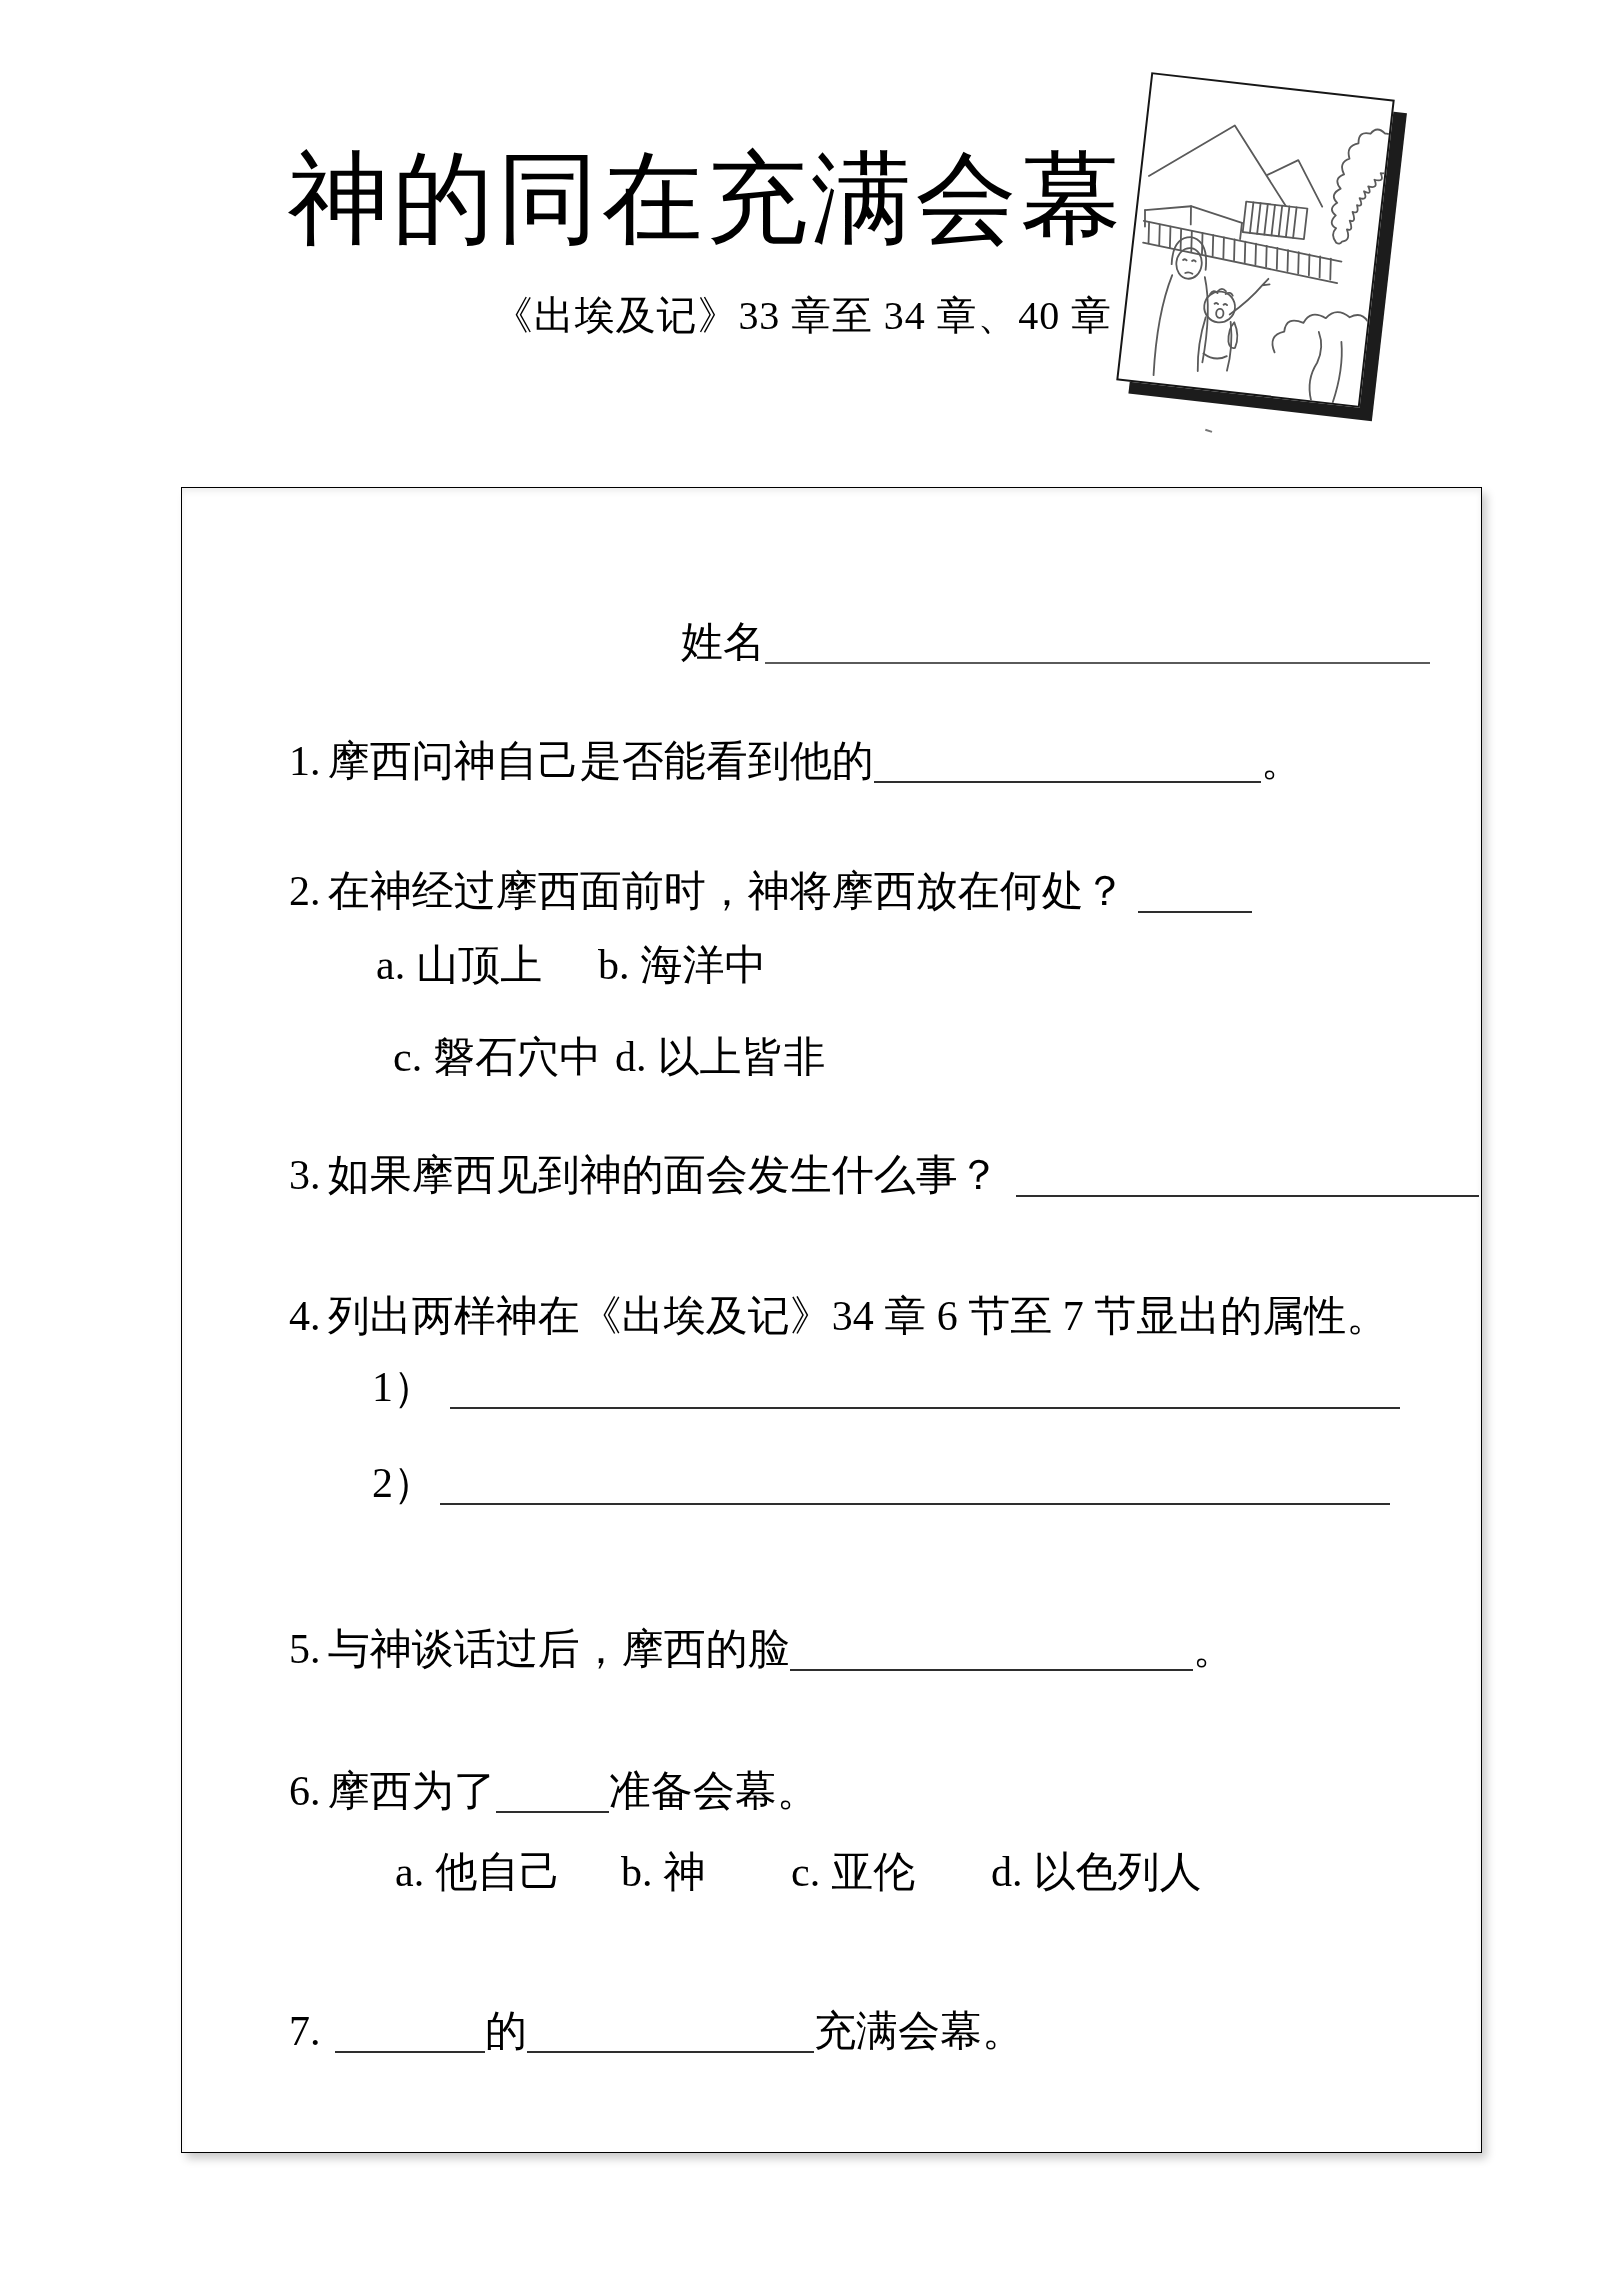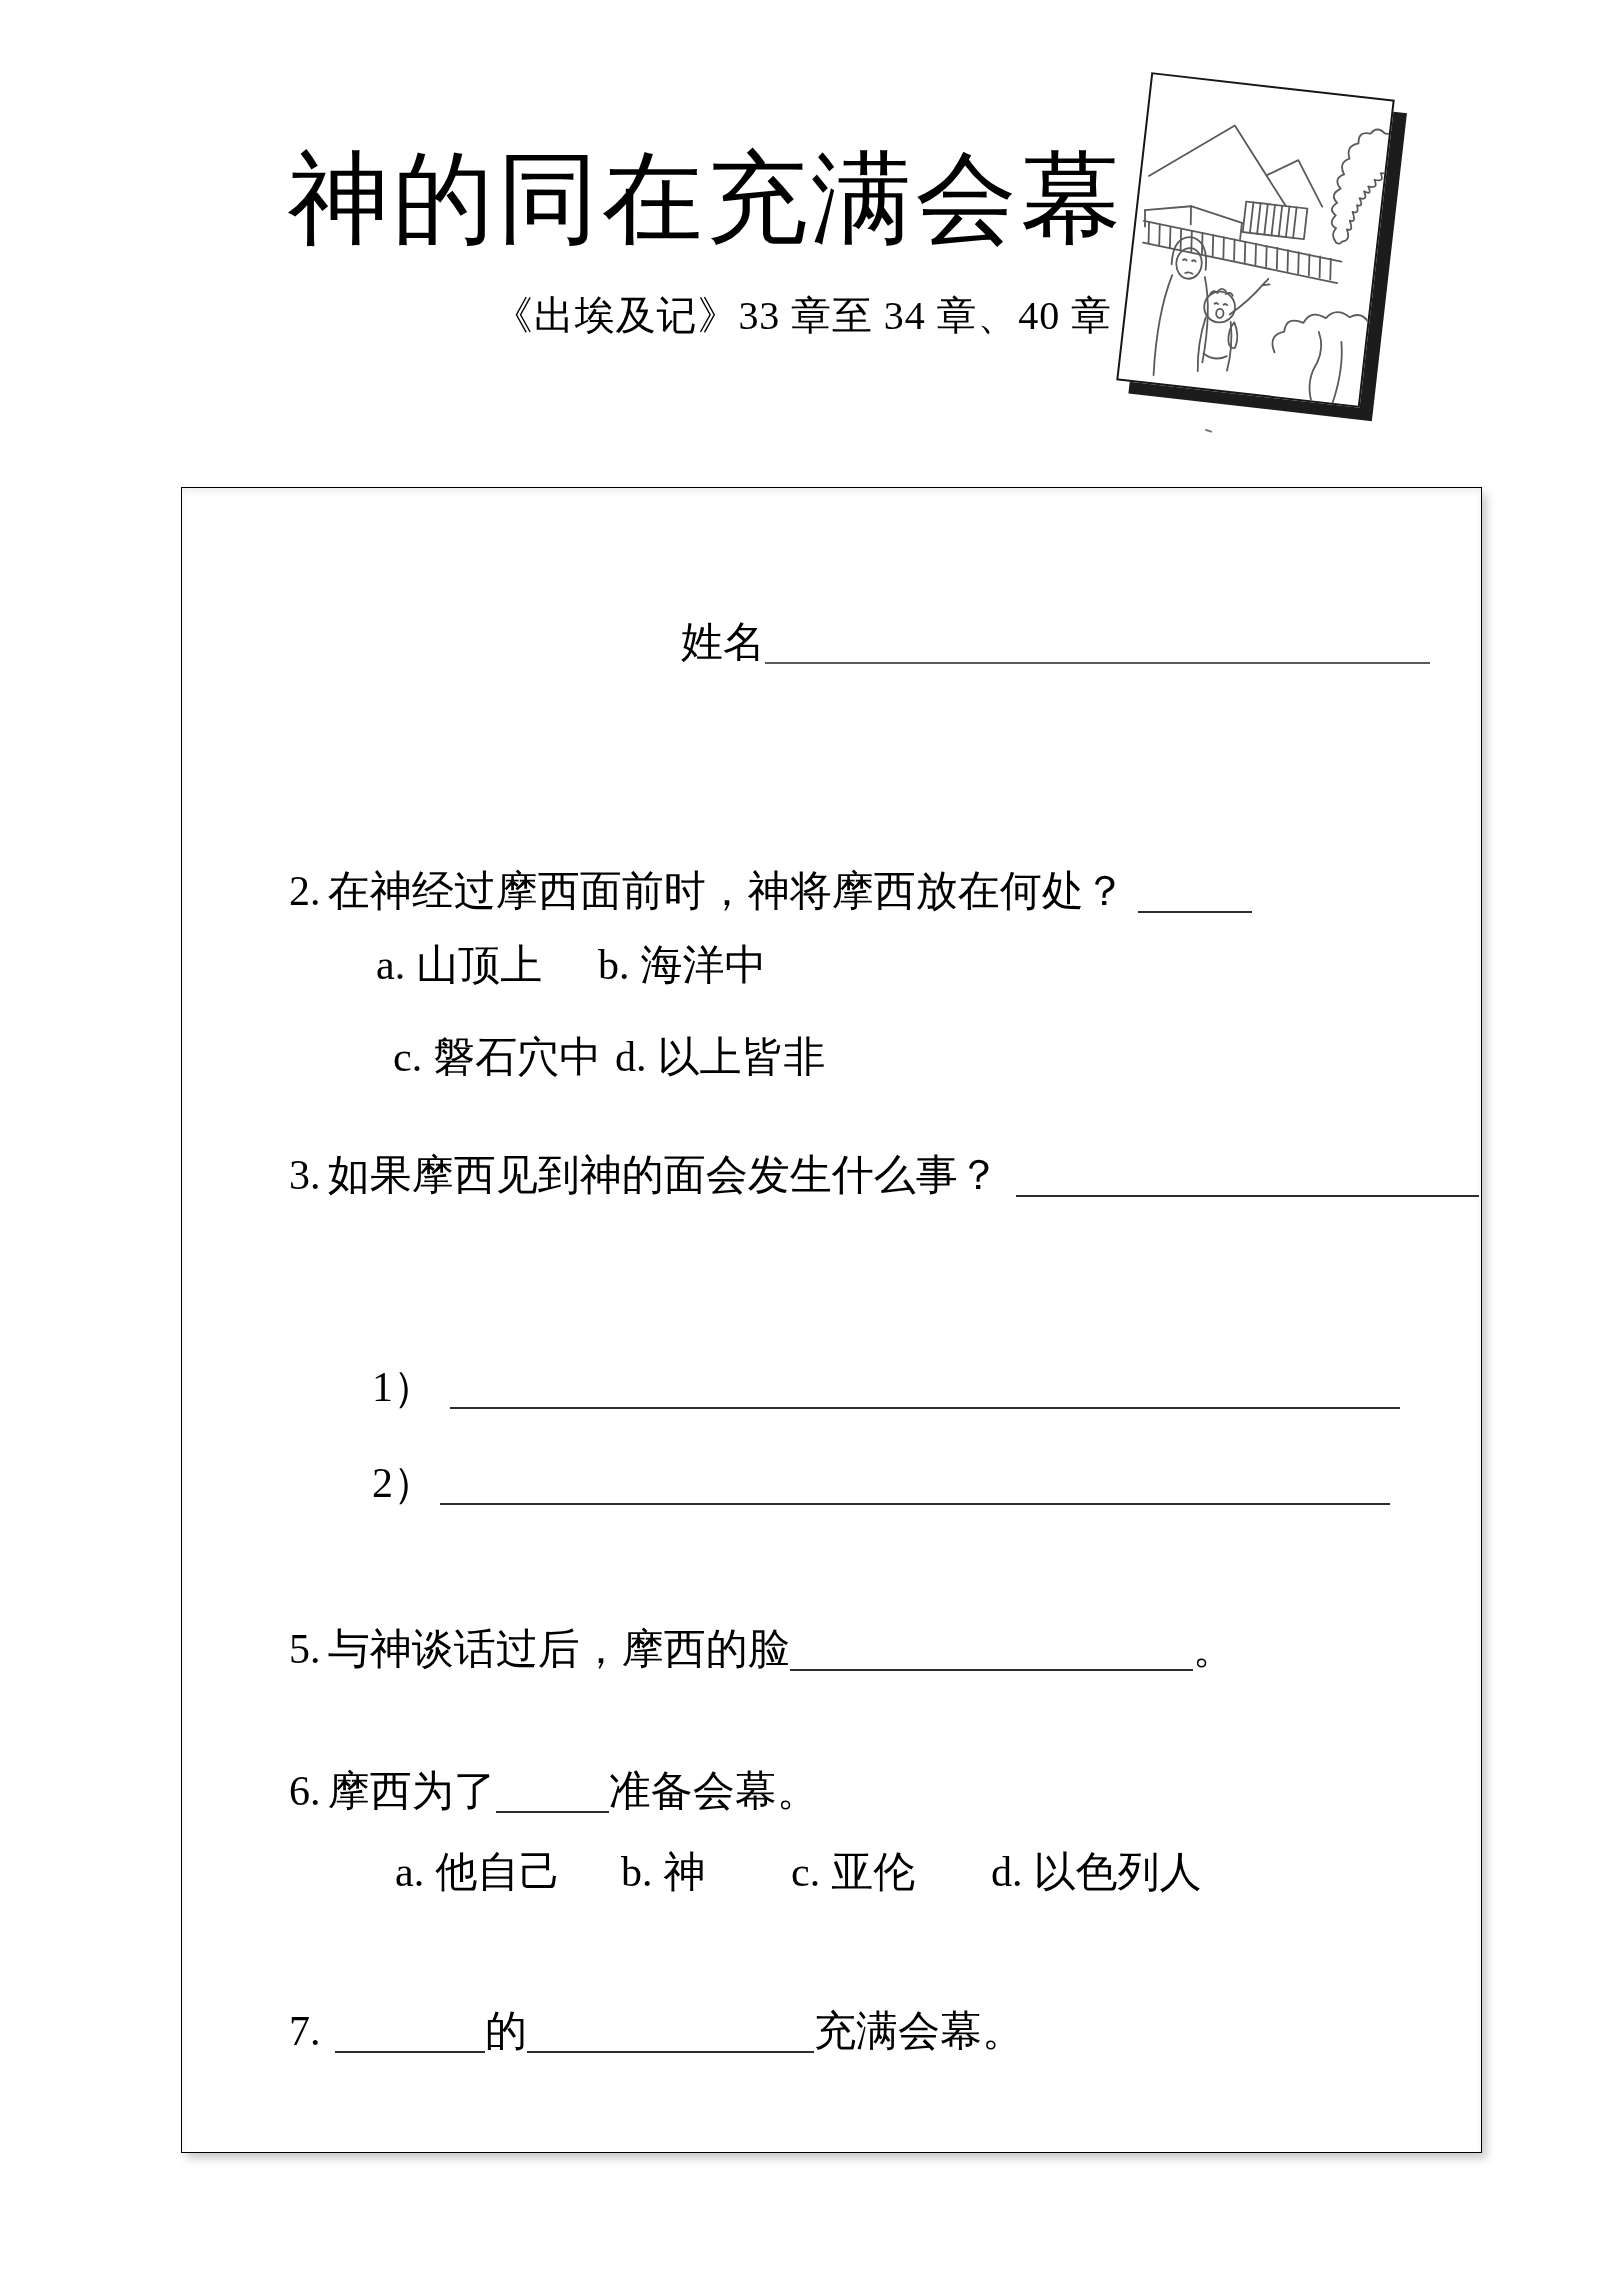--- a/index.html
+++ b/index.html
@@ -103,35 +103,41 @@
     </svg>
   </div>
   <div class="stray-mark"></div>
 
   <div class="ws-box">
 
     <div class="line" style="top:131px;left:499px;">
       <span>姓名</span><span class="blank gray" style="width:665px;"></span>
     </div>
 
+    <div class="line" style="top:250px;">
+      <span class="qnum">1.</span><span>摩西问神自己是否能看到他的</span><span class="blank" style="width:387px;"></span><span>。</span>
+    </div>
 
     <div class="line" style="top:380px;">
       <span class="qnum">2.</span><span>在神经过摩西面前时，神将摩西放在何处？</span><span class="blank" style="width:114px;margin-left:12.7px;"></span>
     </div>
     <div class="line" style="top:454px;left:194px;">
       <span class="optcell" style="width:222px;"><span class="okey">a.</span><span>山顶上</span></span><span class="optcell"><span class="okey">b.</span><span>海洋中</span></span>
     </div>
     <div class="line" style="top:546px;left:211px;">
       <span class="optcell" style="width:222px;"><span class="okey">c.</span><span>磐石穴中</span></span><span class="optcell"><span class="okey">d.</span><span>以上皆非</span></span>
     </div>
 
     <div class="line" style="top:664px;">
       <span class="qnum">3.</span><span>如果摩西见到神的面会发生什么事？</span><span class="blank" style="width:463px;margin-left:16.3px;"></span>
     </div>
 
+    <div class="line" style="top:805px;">
+      <span class="qnum">4.</span><span>列出两样神在《出埃及记》34 章 6 节至 7 节显出的属性。</span>
+    </div>
     <div class="line" style="top:876px;left:190px;">
       <span>1）</span><span class="blank" style="width:950px;margin-left:14.5px;"></span>
     </div>
     <div class="line" style="top:972px;left:190px;">
       <span>2）</span><span class="blank" style="width:950px;margin-left:5.4px;"></span>
     </div>
 
     <div class="line" style="top:1138px;">
       <span class="qnum">5.</span><span>与神谈话过后，摩西的脸</span><span class="blank" style="width:403px;"></span><span>。</span>
     </div>

